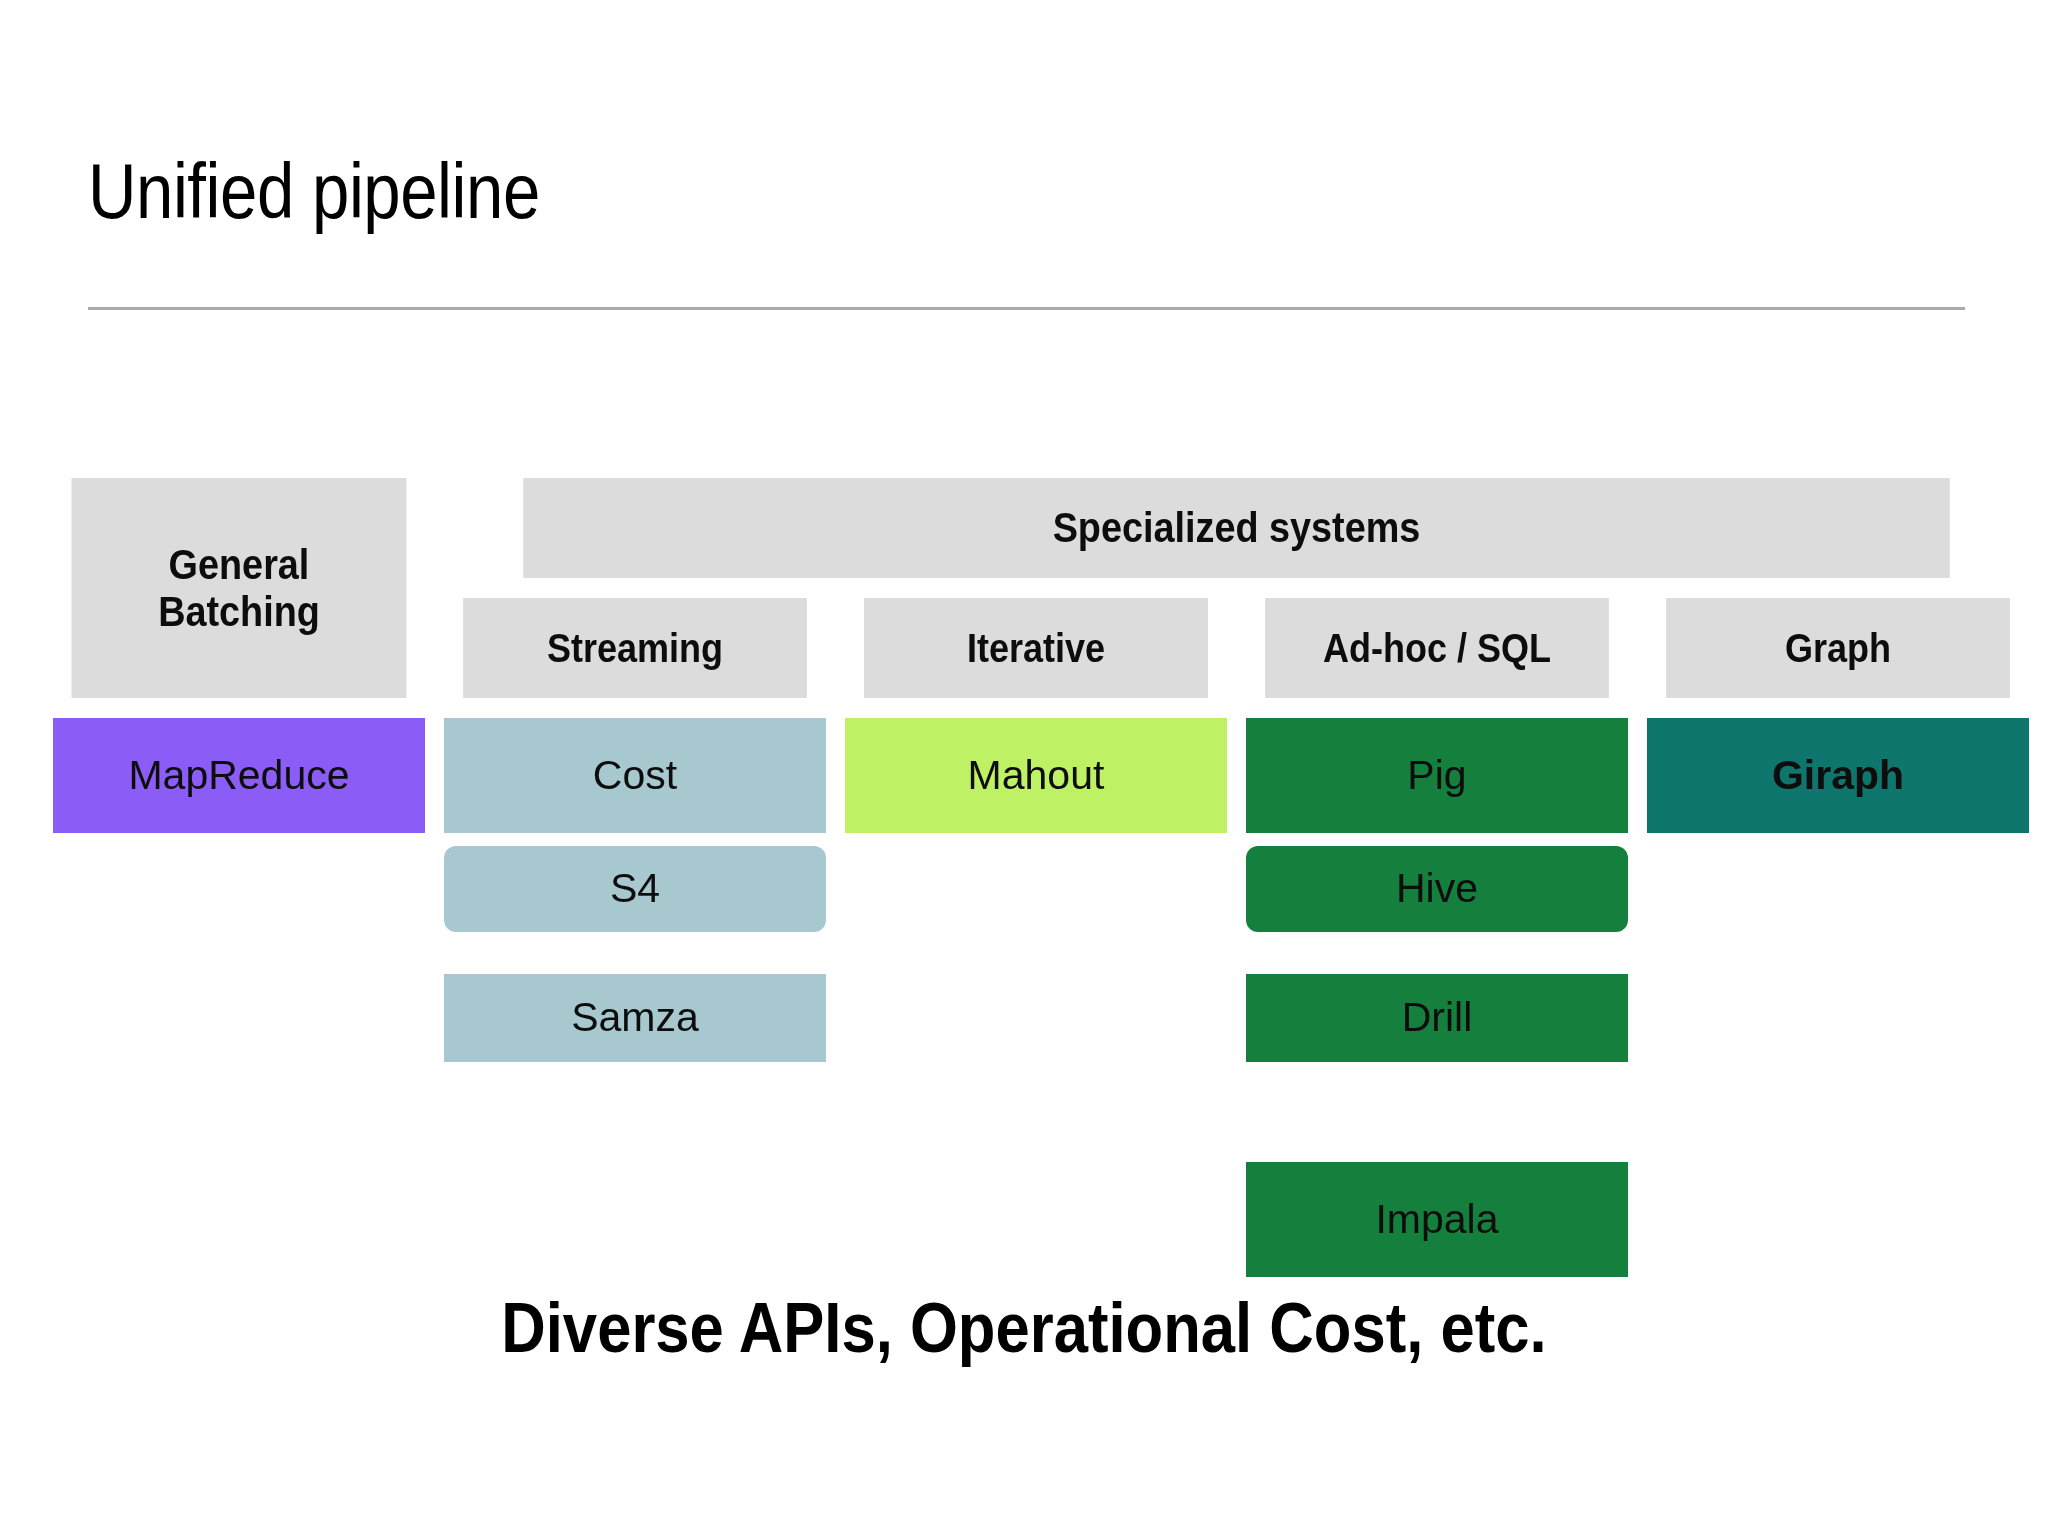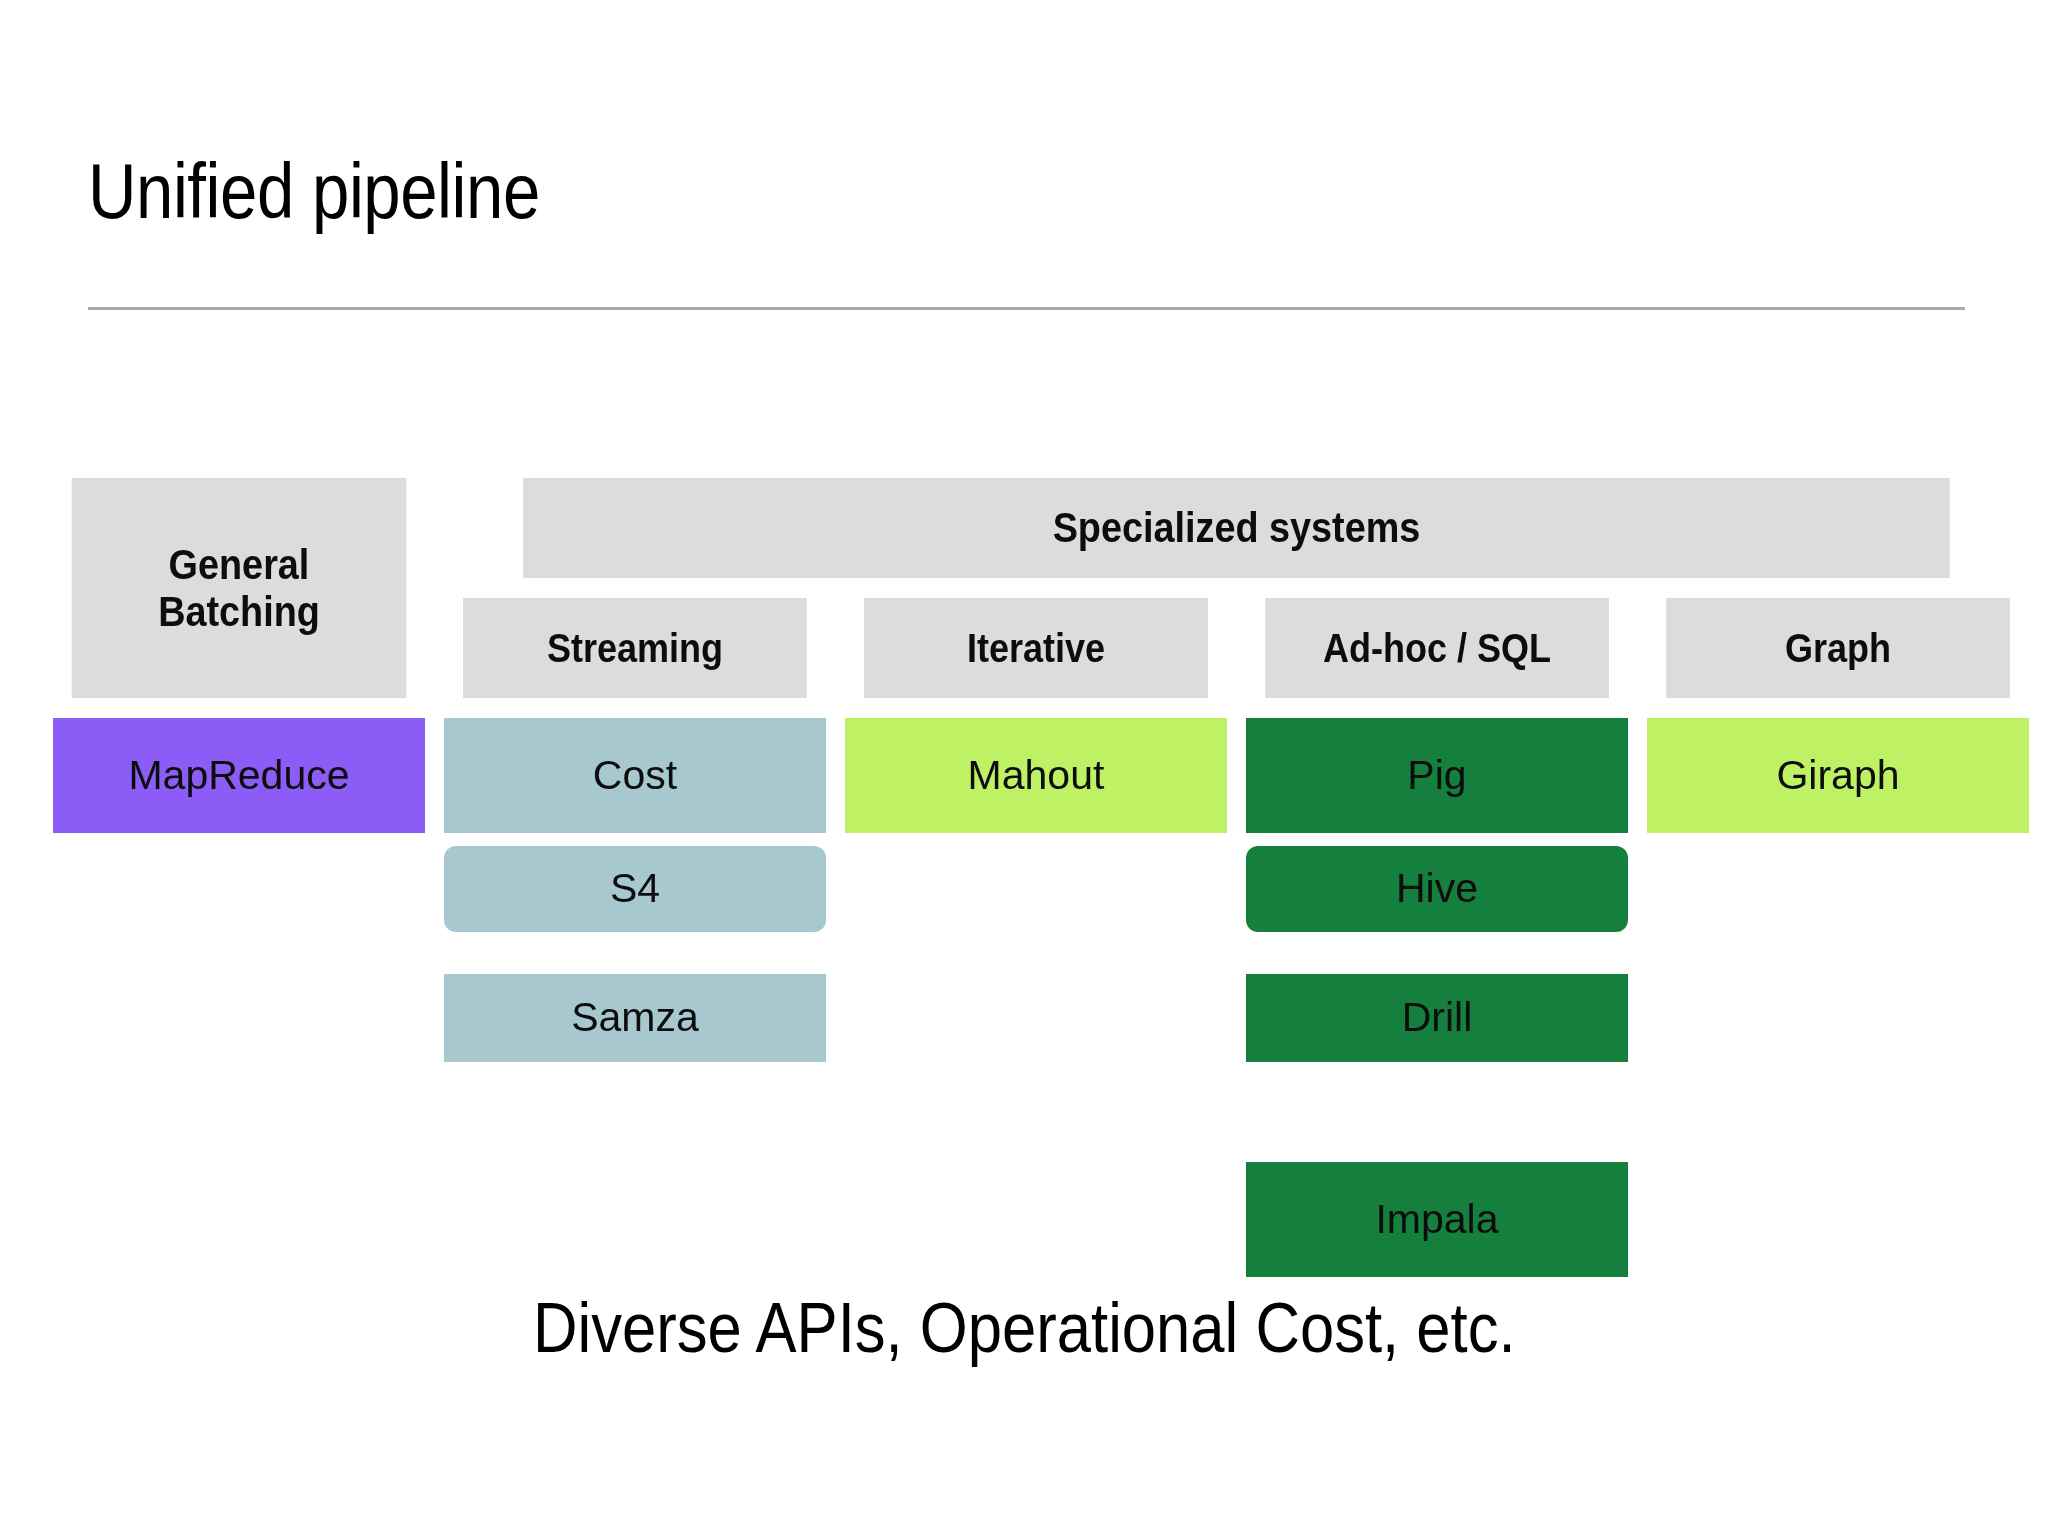--- a/index.html
+++ b/index.html
@@ -91,31 +91,31 @@
   .row1    { top: 718px;  height: 115px; }
   .row2    { top: 846px;  height: 86px; border-radius: 12px; }
   .row3    { top: 974px;  height: 88px; }
   .row4    { top: 1162px; height: 115px; }
 
   
   .fill-green  { background: #8b5cf6; }
   .fill-teal   { background: #a6c8ce; }
   .fill-peri   { background: #bef264; }
   .fill-blue   { background: #15803d; }
-  .fill-purple { background: #bef264; }
+  .fill-purple { background: #0f766e; font-weight: bold; }
 
   
   #caption {
     position: absolute;
     left: 0;
     top: 1288px;
     width: 2048px;
     text-align: center;
     font-size: 70px;
-    font-weight: 400;
+    font-weight: 700;
     color: #000000;
     white-space: nowrap;
   }
   #caption span {
     display: inline-block;
     transform: scaleX(0.88);
   }
 </style>
 </head>
 <body>

